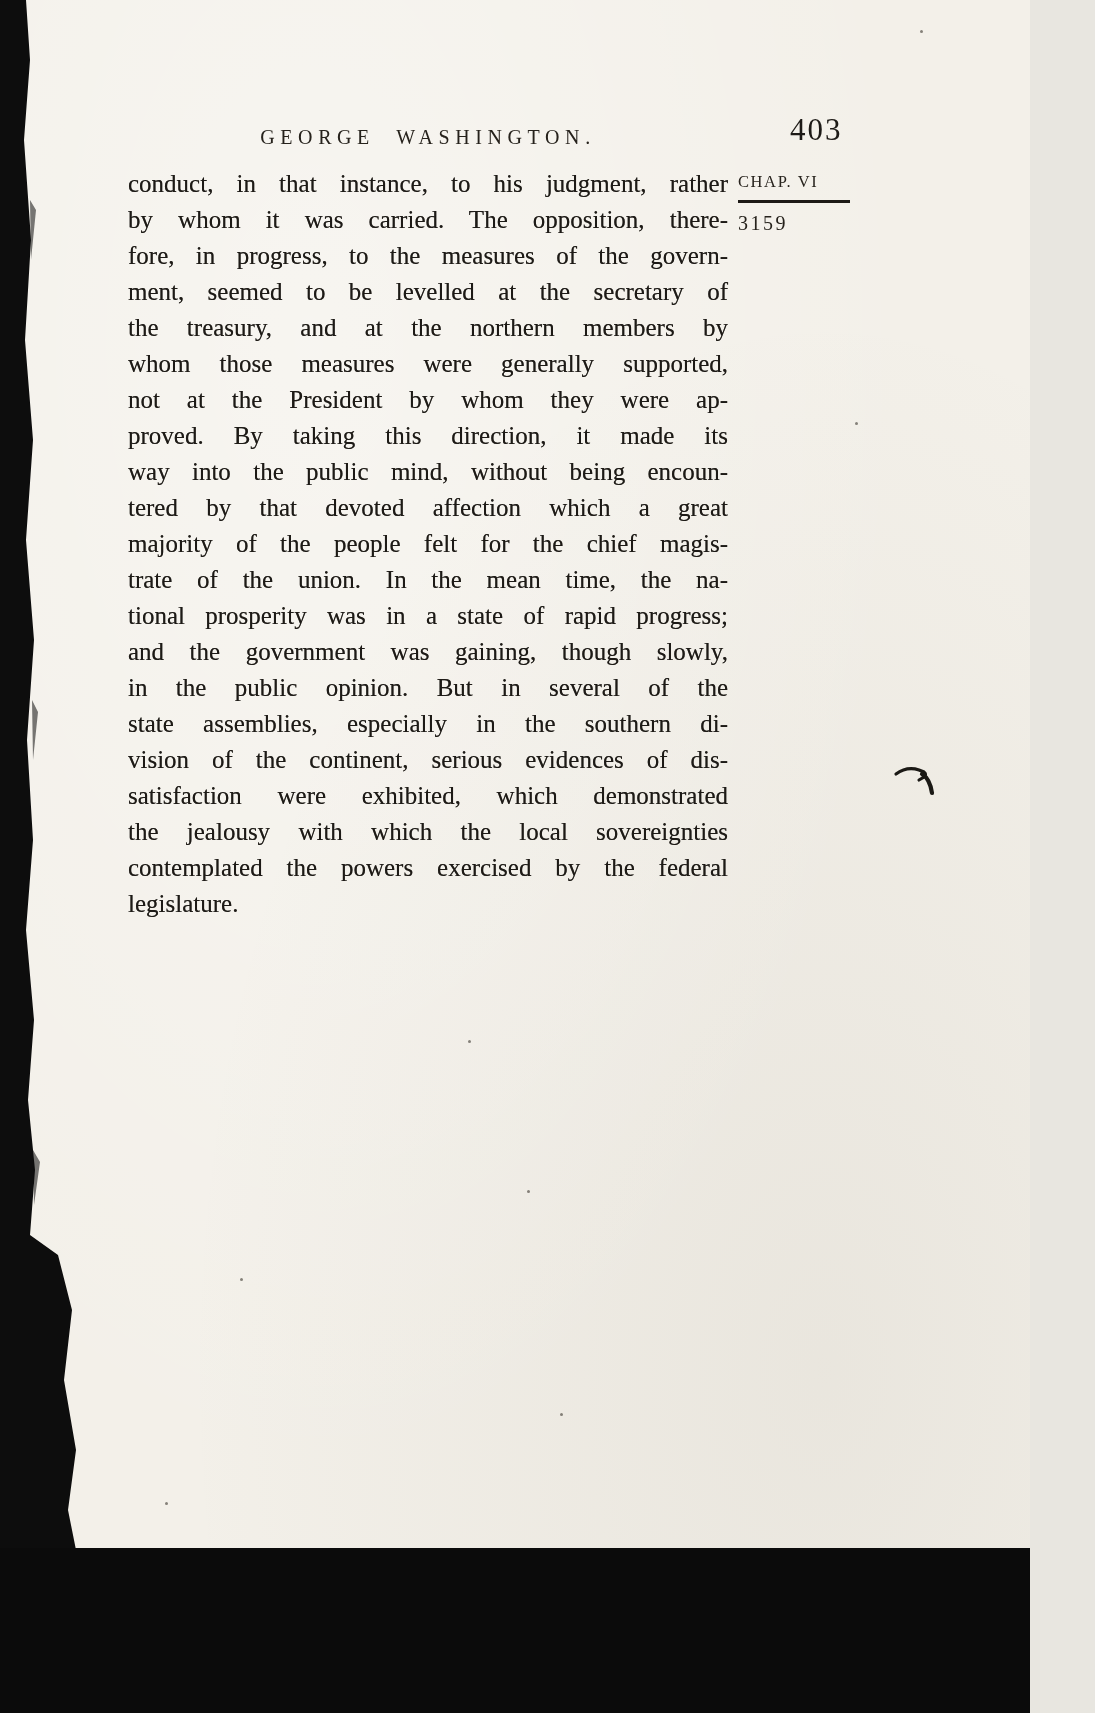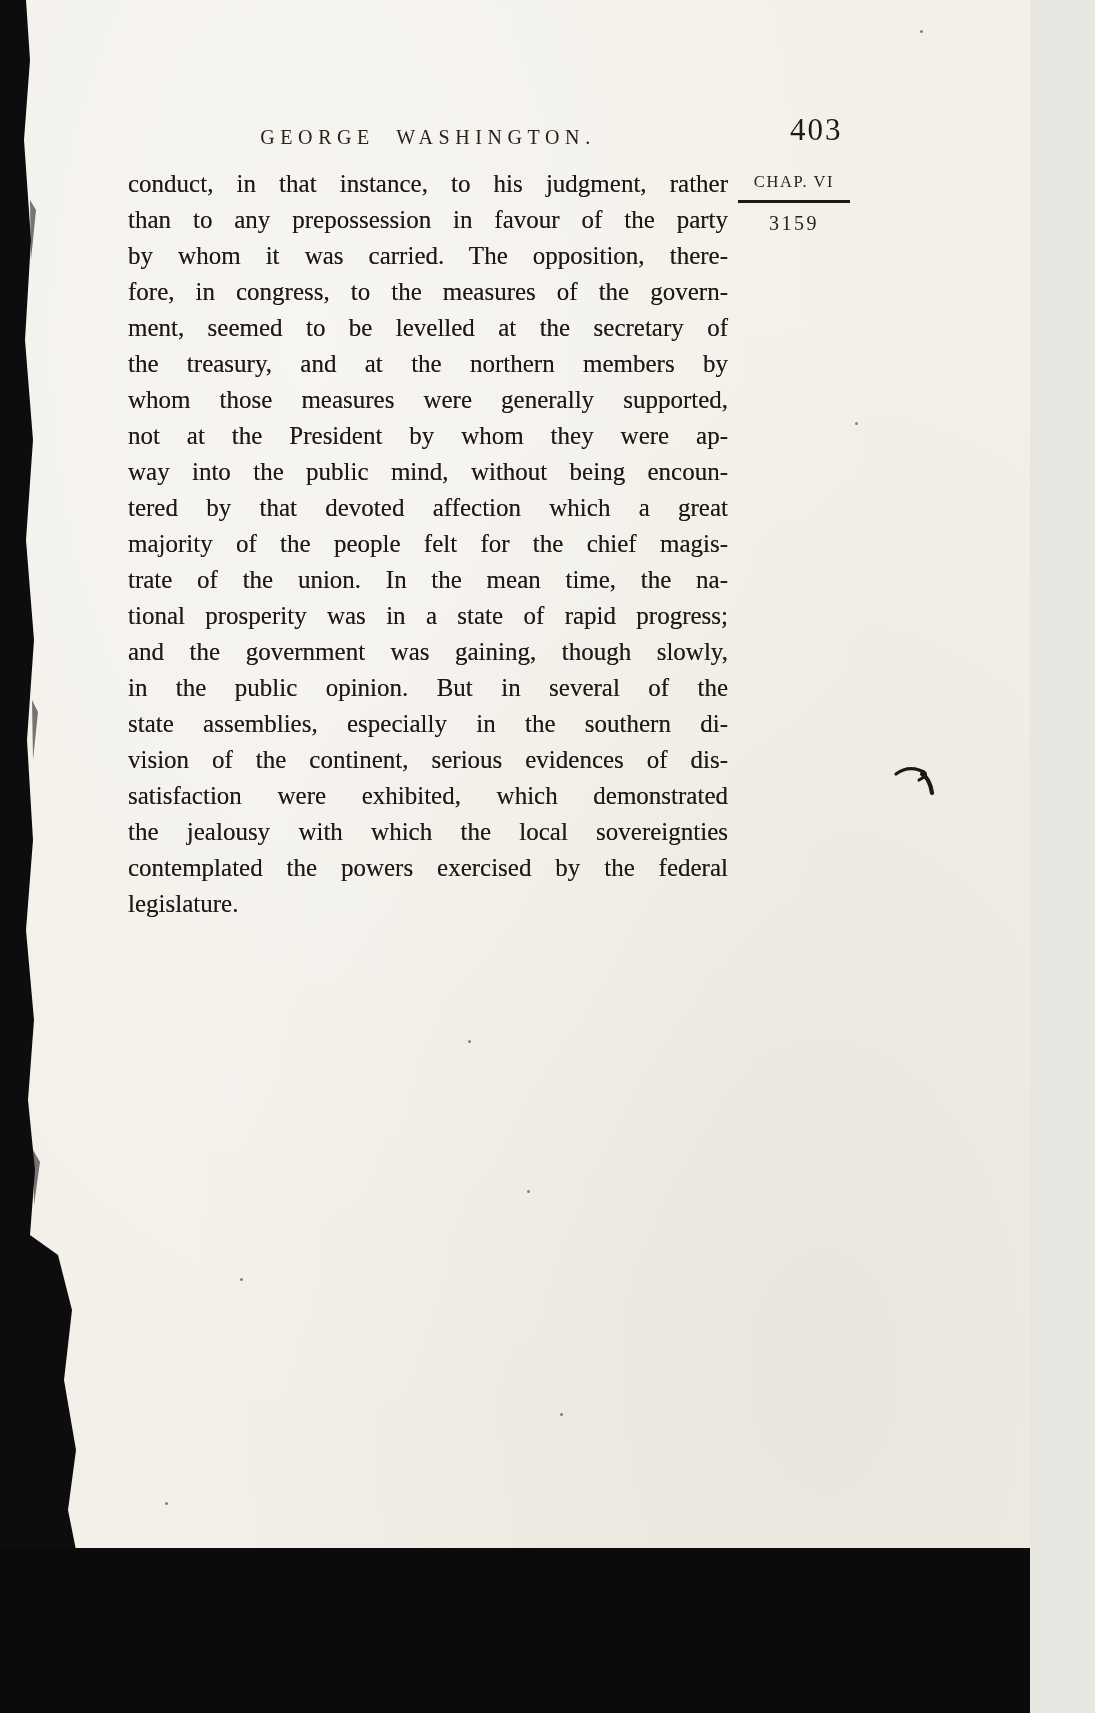--- a/index.html
+++ b/index.html
@@ -62,21 +62,21 @@
     left: 790px; top: 112px;
     font-size: 31px;
     letter-spacing: 2px;
     color: #1d1a16;
     text-align: right;
   }
   #margin-notes {
     position: absolute;
     left: 738px; top: 172px;
     width: 112px;
-    text-align: center;
+    text-align: left;
   }
   #chapter-label {
     font-size: 16.5px;
     letter-spacing: 1.6px;
     color: #28241e;
     white-space: nowrap;
   }
   #margin-rule {
     margin: 8px 0 9px 0;
     height: 2.5px;
@@ -125,27 +125,27 @@
   <div id="page-number">403</div>
 
   <div id="margin-notes">
     <div id="chapter-label">CHAP. VI</div>
     <div id="margin-rule"></div>
     <div id="year-label">3159</div>
   </div>
 
   <div id="body-paragraph">
       <div class="body-line">conduct, in that instance, to his judgment, rather</div>
-      <div class="body-line">than to any prepossession in favour of the party</div>
       <div class="body-line">by whom it was carried.  The opposition, there-</div>
-      <div class="body-line">fore, in congress, to the measures of the govern-</div>
+      <div class="body-line">fore, in progress, to the measures of the govern-</div>
       <div class="body-line">ment, seemed to be levelled at the secretary of</div>
       <div class="body-line">the treasury, and at the northern members by</div>
       <div class="body-line">whom those measures were generally supported,</div>
       <div class="body-line">not at the President by whom they were ap-</div>
+      <div class="body-line">proved.  By taking this direction, it made its</div>
       <div class="body-line">way into the public mind, without being encoun-</div>
       <div class="body-line">tered by that devoted affection which a great</div>
       <div class="body-line">majority of the people felt for the chief magis-</div>
       <div class="body-line">trate of the union.  In the mean time, the na-</div>
       <div class="body-line">tional prosperity was in a state of rapid progress;</div>
       <div class="body-line">and the government was gaining, though slowly,</div>
       <div class="body-line">in the public opinion.  But in several of the</div>
       <div class="body-line">state assemblies, especially in the southern di-</div>
       <div class="body-line">vision of the continent, serious evidences of dis-</div>
       <div class="body-line">satisfaction were exhibited, which demonstrated</div>

